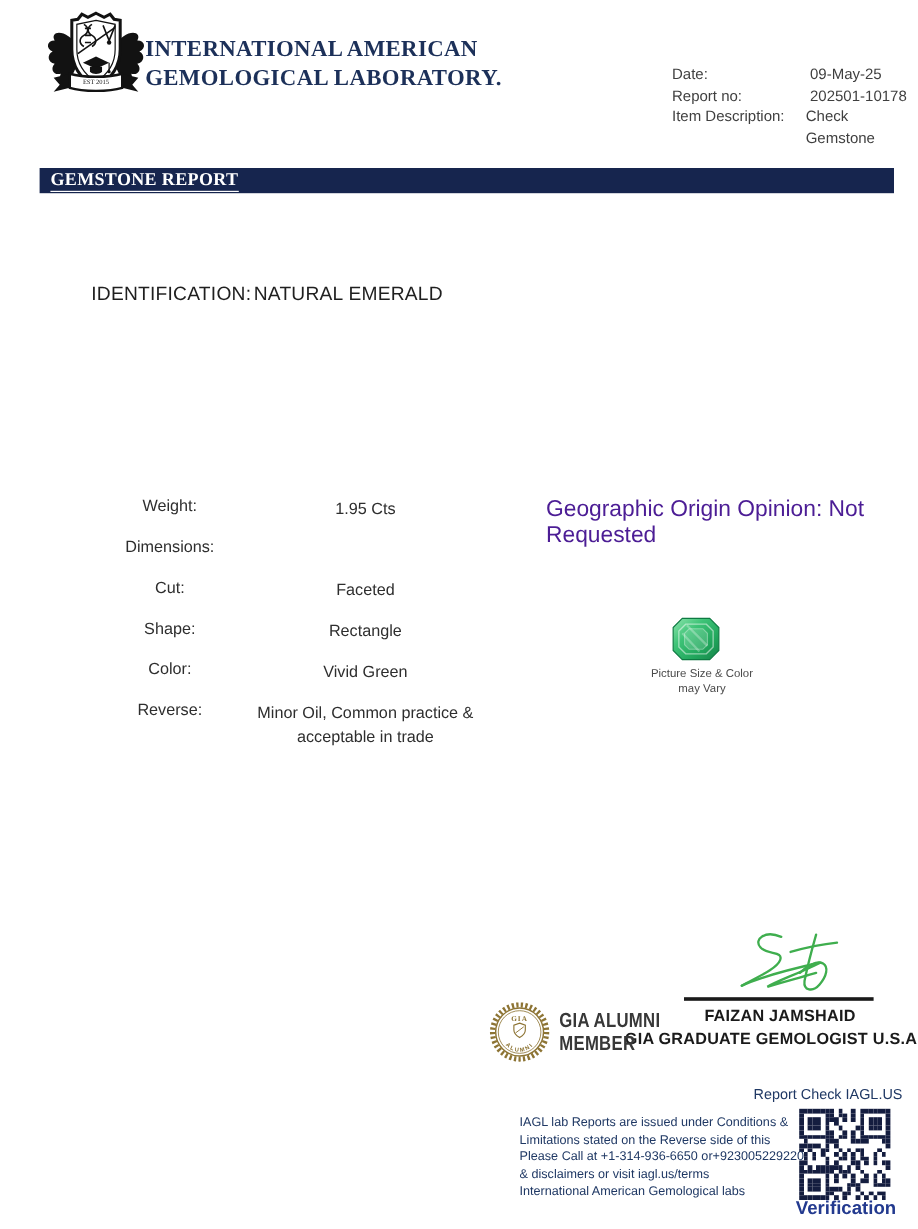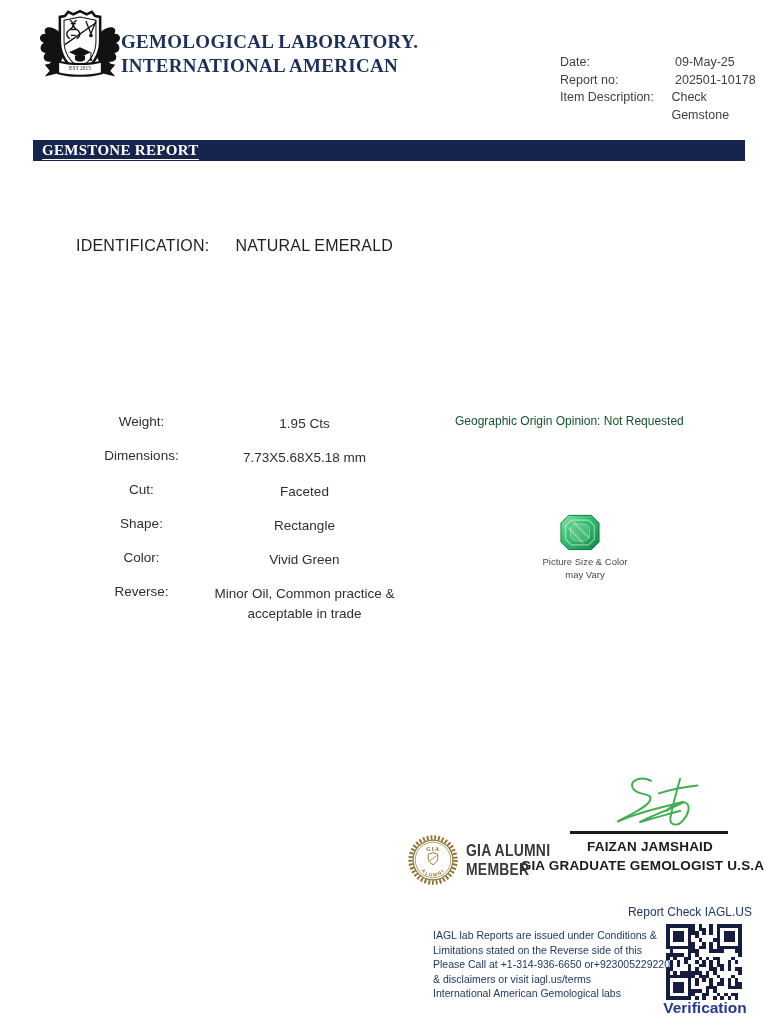--- a/index.html
+++ b/index.html
@@ -17,28 +17,28 @@
 
   
   .banner{left:33px;top:140px;width:712px;height:21px;background:#16254e;
           display:flex;align-items:center;}
   .banner span{font-family:"Liberation Serif", serif;font-weight:700;color:#fff;
                font-size:15px;margin-left:9px;border-bottom:1.5px solid #fff;
                padding-bottom:0px;letter-spacing:.3px;}
 
   
   .ident{left:76px;top:237px;font-size:16px;color:#1f1f1f;letter-spacing:.2px;}
-  .ident .val{margin-left:26px;}
+  .ident .val{margin-left:2px;}
 
   
   .attr-row{position:absolute;left:76px;display:flex;font-size:13.5px;color:#2e2e2e;}
   .attr-label{width:131px;flex:none;text-align:center;}
   .attr-value{width:195px;line-height:20px;text-align:center;}
 
-  .origin{left:455px;top:414px;font-size:12px;color:#14532d;}
+  .origin{left:455px;top:414px;font-size:19px;color:#4c1d95;}
 
   
   .gem{left:560px;top:514px;width:40px;height:37px;}
   .gem-caption{left:523px;top:556px;width:124px;text-align:center;font-size:9.5px;
                color:#4a4a4a;line-height:12.5px;}
 
   
   .sig-svg{left:594px;top:773px;width:118px;height:60px;}
   .sig-line{left:570px;top:831px;width:158px;height:3px;background:#1a1a1a;}
   .sig-name{left:535px;top:839px;width:230px;text-align:center;font-weight:700;
@@ -91,22 +91,22 @@
       <path d="M63,51 v8" stroke="#121212" stroke-width="1.2"></path>
       <circle cx="63" cy="60" r="1.6" fill="#121212"></circle>
       <path d="M8,66 L24,62 L24,76 L8,80 L14,73 Z" fill="#121212"></path>
       <path d="M92,66 L76,62 L76,76 L92,80 L86,73 Z" fill="#121212"></path>
       <path d="M24,62 C37,66 63,66 76,62 L76,76 C63,80 37,80 24,76 Z" fill="#ffffff" stroke="#121212" stroke-width="2.4"></path>
       <text x="50" y="72.5" text-anchor="middle" font-size="6.5" font-family="Liberation Serif, serif" fill="#121212">EST 2015</text>
     </svg>
   </div>
 
   <div class="abs org-title">
+    <div>INTERNATIONAL AMERICAN</div>
     <div>GEMOLOGICAL LABORATORY.</div>
-    <div>INTERNATIONAL AMERICAN</div>
   </div>
 
   <div class="abs meta">
     <div class="meta-row">
       <span class="meta-label">Date:</span>
       <span>09-May-25</span>
     </div>
     <div class="meta-row">
       <span class="meta-label">Report no:</span>
       <span>202501-10178</span>
@@ -124,21 +124,20 @@
   <div class="abs ident">
     <span>IDENTIFICATION:</span><span class="val">NATURAL EMERALD</span>
   </div>
 
   <div class="attr-row" style="top:414px">
     <span class="attr-label">Weight:</span>
     <span class="attr-value">1.95 Cts</span>
   </div>
   <div class="attr-row" style="top:448px">
     <span class="attr-label">Dimensions:</span>
-    <span class="attr-value">7.73X5.68X5.18 mm</span>
   </div>
   <div class="attr-row" style="top:482px">
     <span class="attr-label">Cut:</span>
     <span class="attr-value">Faceted</span>
   </div>
   <div class="attr-row" style="top:516px">
     <span class="attr-label">Shape:</span>
     <span class="attr-value">Rectangle</span>
   </div>
   <div class="attr-row" style="top:550px">

